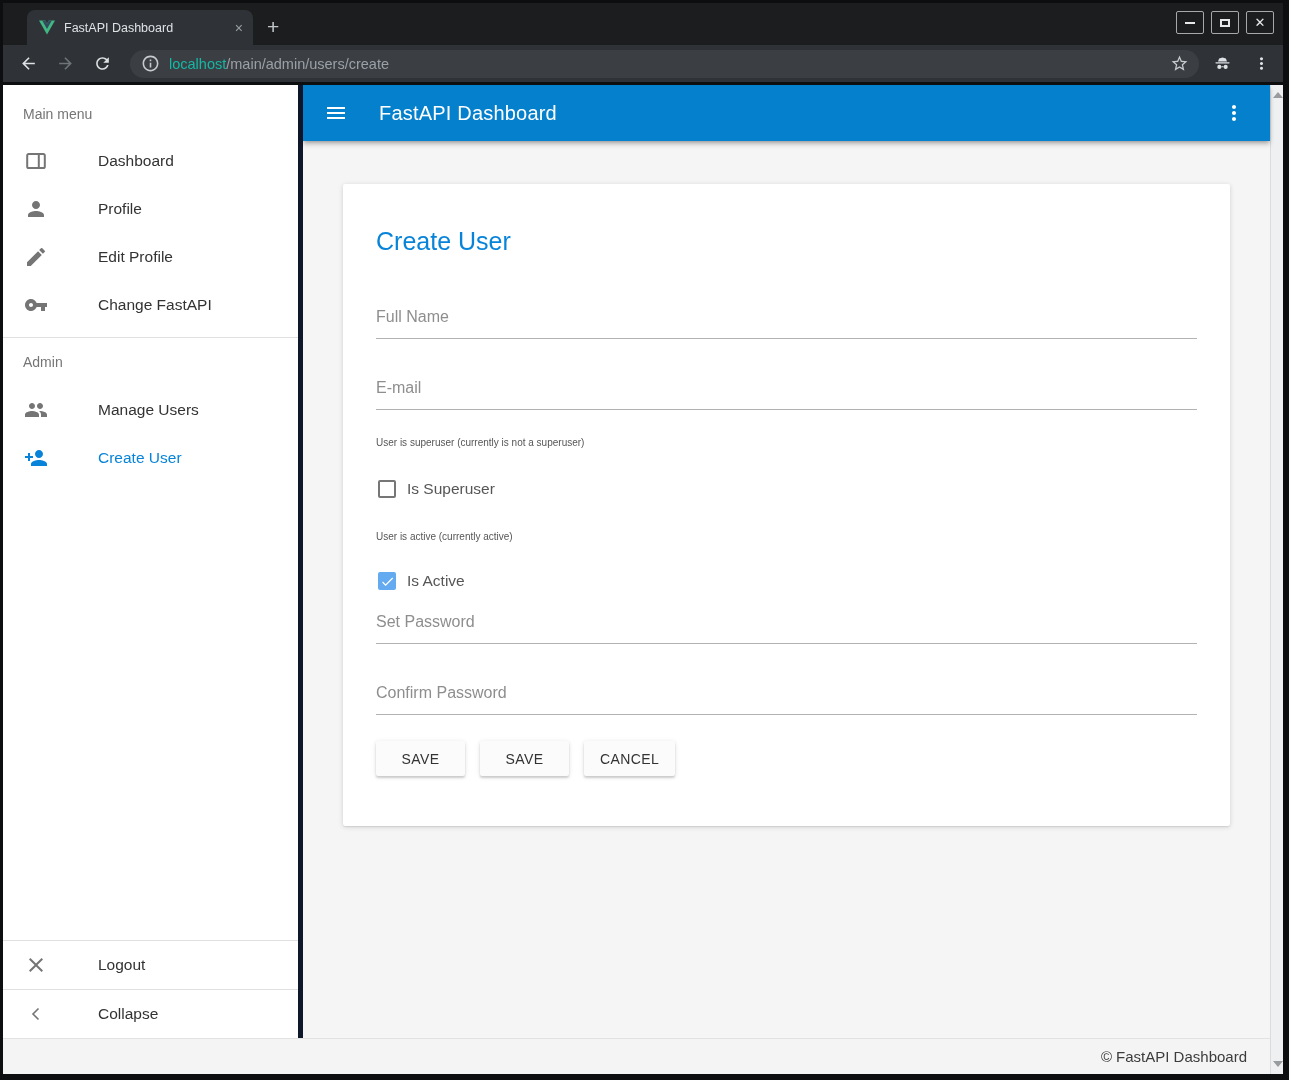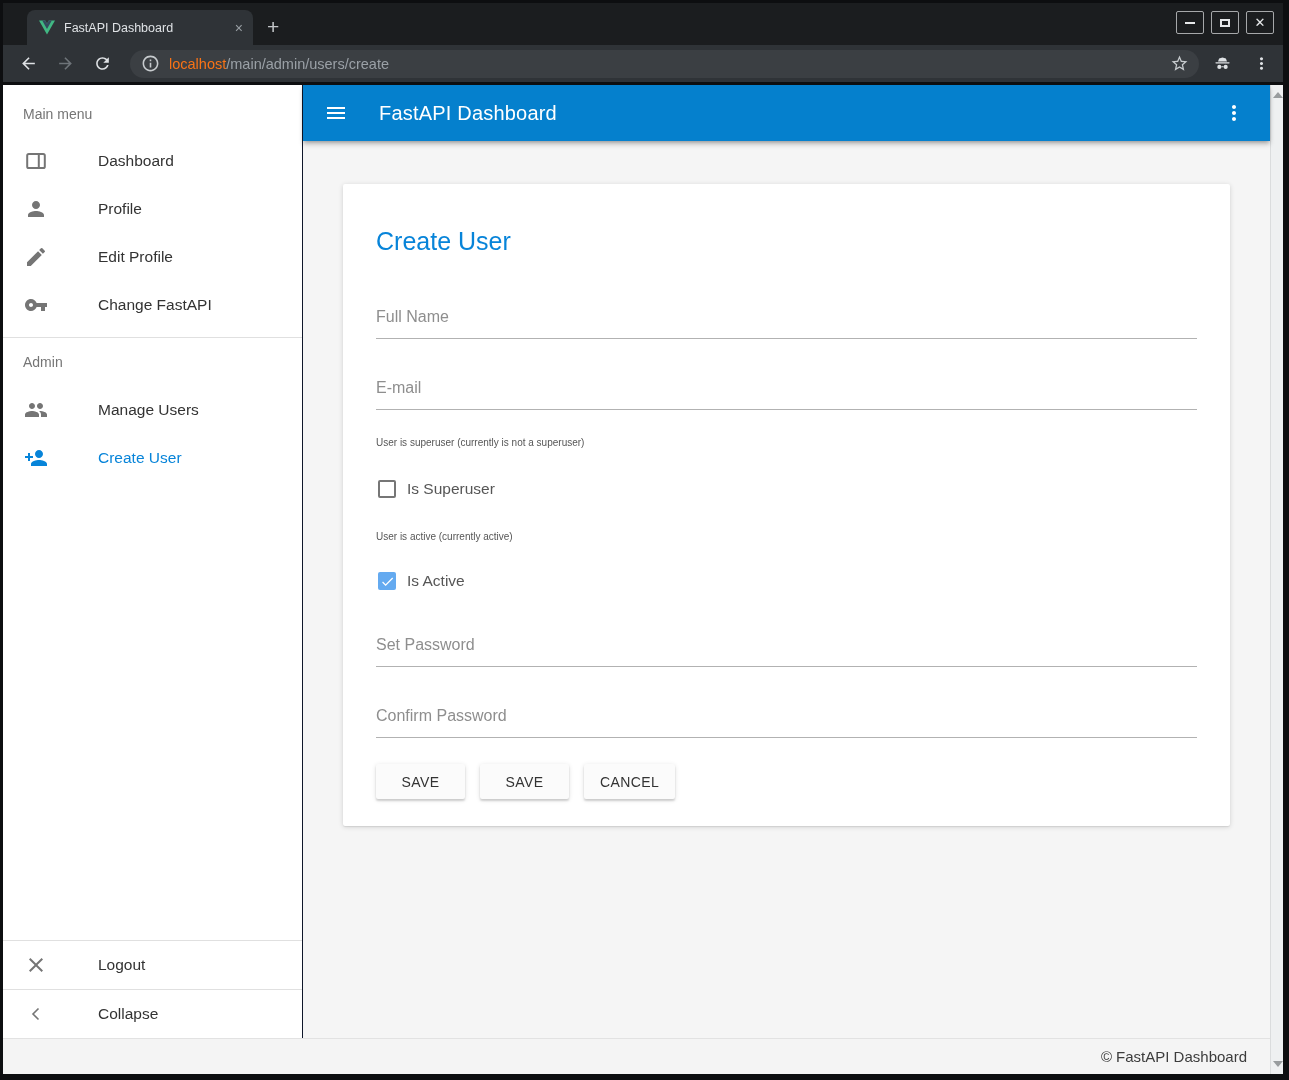--- a/index.html
+++ b/index.html
@@ -20,38 +20,38 @@
   .glyph-max { width: 10px; height: 8px; border: 2px solid #e6e8ea; }
   .glyph-close { font-size: 13px; line-height: 13px; color: #e6e8ea; }
 
   .toolbar { position: absolute; top: 45px; left: 3px; right: 6px; height: 37px; background: #2f3337;
              display: flex; align-items: center; padding: 0 12px 0 14px; }
   .nav-btn { width: 22px; height: 22px; margin-right: 15px; display: flex; align-items: center; justify-content: center; }
   .nav-btn svg { width: 19px; height: 19px; }
   .urlbar { flex: 1; height: 28px; background: #3b3f43; border-radius: 14px; display: flex; align-items: center;
             padding: 0 10px 0 11px; margin: 0 10px 0 2px; }
   .url-text { font-size: 14.5px; margin-left: 9px; flex: 1; white-space: nowrap; overflow: hidden; }
-  .url-host { color: #f97316; }
+  .url-host { color: #14b8a6; }
   .url-path { color: #9aa0a6; }
   .tb-icon { display: flex; align-items: center; justify-content: center; }
   .tb-icon svg { width: 19px; height: 19px; }
   .tb-right { display: flex; align-items: center; gap: 20px; margin-left: 4px; }
 
   
   .viewport { position: absolute; top: 85px; left: 3px; right: 6px; bottom: 6px; background: #f5f5f5; overflow: hidden; }
 
   .scrollbar { position: absolute; top: 0; right: 0; bottom: 0; width: 13px; background: #eef0f1; border-left: 1px solid #dadcdd; }
   .sb-arrow-up { position: absolute; top: 7px; left: 2px; width: 0; height: 0;
                  border-left: 5px solid transparent; border-right: 5px solid transparent; border-bottom: 6px solid #989c9e; }
   .sb-arrow-down { position: absolute; bottom: 7px; left: 2px; width: 0; height: 0;
                  border-left: 5px solid transparent; border-right: 5px solid transparent; border-top: 6px solid #989c9e; }
 
   
   .sidebar { position: absolute; left: 0; top: 0; width: 300px; bottom: 36px; background: #ffffff;
-             border-right: 1px solid #0f172a; }
+             border-right: 5px solid #0f172a; }
   .subheader { height: 52px; display: flex; align-items: center; padding: 6px 20px 0; color: #757575; font-size: 14px; }
   .subheader.admin { height: 48px; padding-top: 0; }
   .nav-item { height: 48px; display: flex; align-items: center; padding: 0 16px 0 21px; color: #333333; cursor: pointer; gap: 19px; }
   .nav-item .nav-icon { width: 24px; height: 24px; color: #757575; flex: none; }
   .nav-item .nav-icon svg { width: 24px; height: 24px; }
   .nav-item .nav-label { font-size: 15.5px; margin-left: 31px; }
   .nav-item.active { color: #0784d9; }
   .nav-item.active .nav-icon { color: #0784d9; }
   .divider { height: 1px; background: #e0e0e0; }
   .divider.mt { margin-top: 8px; }
@@ -70,21 +70,21 @@
   
   .card { position: absolute; left: 340px; top: 99px; width: 887px; height: 642px; background: #ffffff;
           border-radius: 2px; box-shadow: 0 1px 5px rgba(0,0,0,.15), 0 1px 1px rgba(0,0,0,.07); padding: 0 33px; }
   .card-title { margin-top: 42px; font-size: 25px; line-height: 30px; font-weight: 500; color: #0784d9; }
   .tf { display: block; width: 100%; border: none; border-bottom: 1px solid #b2b2b2; background: transparent;
         font-family: "Liberation Sans", "DejaVu Sans", sans-serif; font-size: 16px; color: #212121;
         padding: 0 0 12px 0; outline: none; }
   .tf::placeholder { color: #8e8e8e; opacity: 1; }
   .tf.first { margin-top: 52px; }
   .tf.gap40 { margin-top: 40px; }
-  .tf.gap46 { margin-top: 46px; }
+  .tf.gap46 { margin-top: 23px; }
   .hint { font-size: 10px; color: #565656; line-height: 22px; }
   .hint.h1 { margin-top: 22px; }
   .hint.h2 { margin-top: 28px; }
   .check-row { display: flex; align-items: center; height: 18px; cursor: pointer; }
   .check-row.c1 { margin-top: 26px; }
   .check-row.c2 { margin-top: 24px; text-align: center; }
   .cb { width: 18px; height: 18px; border-radius: 2px; margin-left: 2px; flex: none;
         display: flex; align-items: center; justify-content: center; }
   .cb.unchecked { border: 2px solid #767676; background: #ffffff; }
   .cb.checked { background: #64aaf0; }

